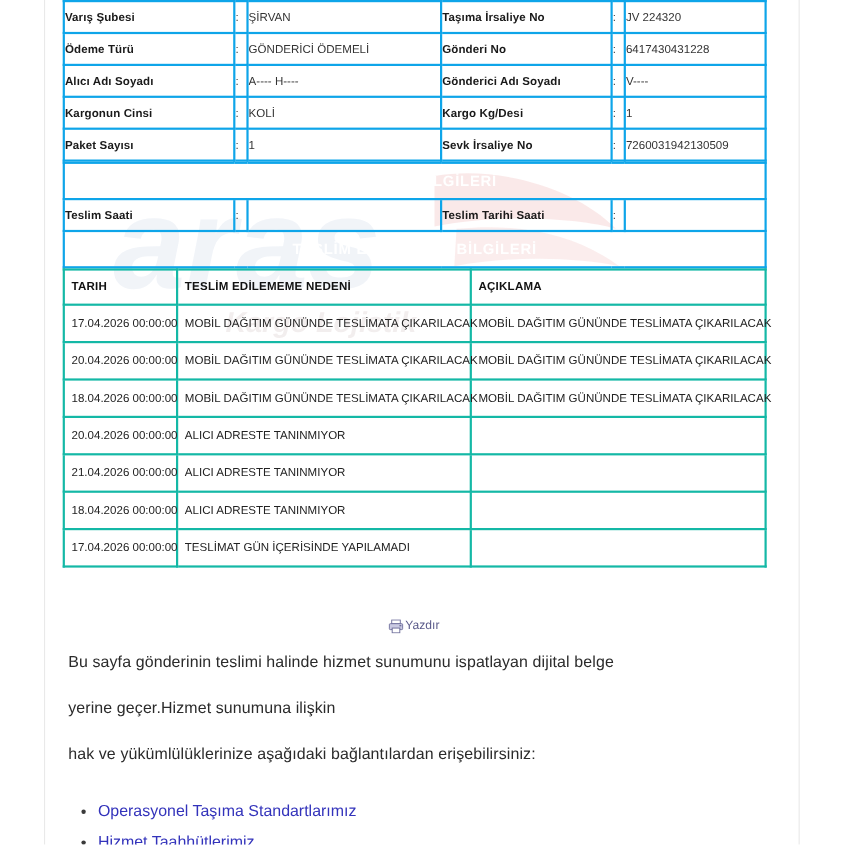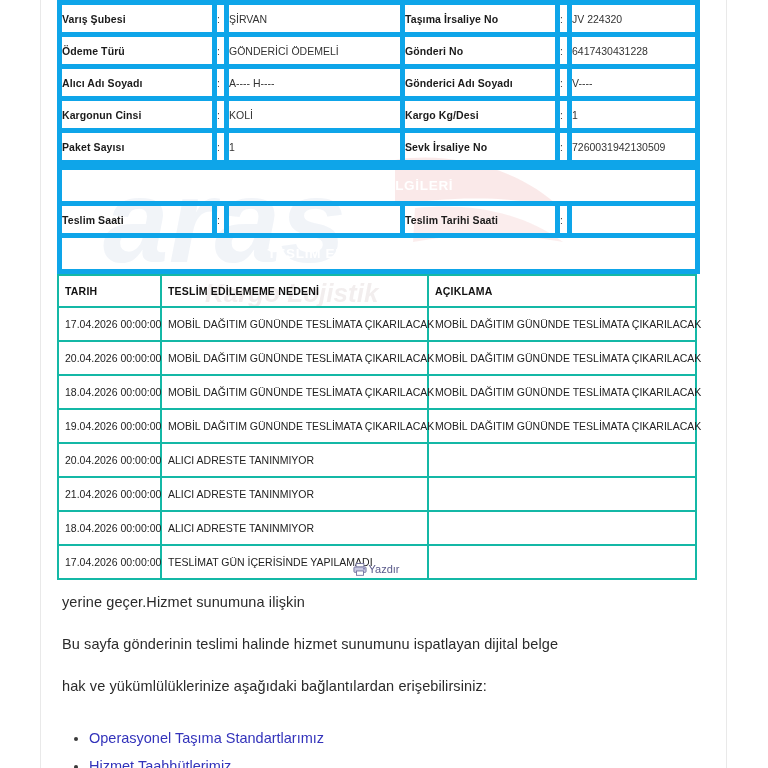--- a/index.html
+++ b/index.html
@@ -57,21 +57,21 @@
   }
 
   
   table.tbl {
     border-collapse: collapse;
     width: 638px;
     table-layout: fixed;
     background: transparent;
   }
   table.tbl td {
-    border: 5px solid #0ea5e9;
+    border: 2px solid #0ea5e9;
     padding: 0;
     vertical-align: middle;
     background: transparent;
   }
 
   .info-row td { height: 27px; }
   .lbl {
     font-size: 10.5px;
     font-weight: bold;
     color: #1a1a1a;
@@ -326,25 +326,20 @@
           <td>MOBİL DAĞITIM GÜNÜNDE TESLİMATA ÇIKARILACAK</td>
           <td>MOBİL DAĞITIM GÜNÜNDE TESLİMATA ÇIKARILACAK</td>
         </tr>
         <tr>
           <td>20.04.2026 00:00:00</td>
           <td>MOBİL DAĞITIM GÜNÜNDE TESLİMATA ÇIKARILACAK</td>
           <td>MOBİL DAĞITIM GÜNÜNDE TESLİMATA ÇIKARILACAK</td>
         </tr>
         <tr>
           <td>18.04.2026 00:00:00</td>
-          <td>MOBİL DAĞITIM GÜNÜNDE TESLİMATA ÇIKARILACAK</td>
-          <td>MOBİL DAĞITIM GÜNÜNDE TESLİMATA ÇIKARILACAK</td>
-        </tr>
-        <tr>
-          <td>19.04.2026 00:00:00</td>
           <td>MOBİL DAĞITIM GÜNÜNDE TESLİMATA ÇIKARILACAK</td>
           <td>MOBİL DAĞITIM GÜNÜNDE TESLİMATA ÇIKARILACAK</td>
         </tr>
         <tr>
           <td>20.04.2026 00:00:00</td>
           <td>ALICI ADRESTE TANINMIYOR</td>
           <td></td>
         </tr>
         <tr>
           <td>21.04.2026 00:00:00</td>
@@ -374,22 +369,22 @@
           <rect x="1" y="4.6" width="14" height="6.2" rx="1" fill="#c9c9e2" stroke="#6f6f9c" stroke-width="1"></rect>
           <rect x="4" y="9.2" width="8" height="5" fill="#ffffff" stroke="#6f6f9c" stroke-width="1"></rect>
           <rect x="11.6" y="6" width="2" height="1.4" fill="#6f6f9c"></rect>
         </svg>
       </span>
       <span>Yazdır</span>
     </span>
   </div>
 
   <div class="prose">
+    <p>Bu sayfa gönderinin teslimi halinde hizmet sunumunu ispatlayan dijital belge</p>
     <p>yerine geçer.Hizmet sunumuna ilişkin</p>
-    <p>Bu sayfa gönderinin teslimi halinde hizmet sunumunu ispatlayan dijital belge</p>
     <p>hak ve yükümlülüklerinize aşağıdaki bağlantılardan erişebilirsiniz:</p>
     <ul>
       <li>
         <span class="link">Operasyonel Taşıma Standartlarımız</span>
       </li>
       <li>
         <span class="link">Hizmet Taahhütlerimiz</span>
       </li>
 
     </ul>

